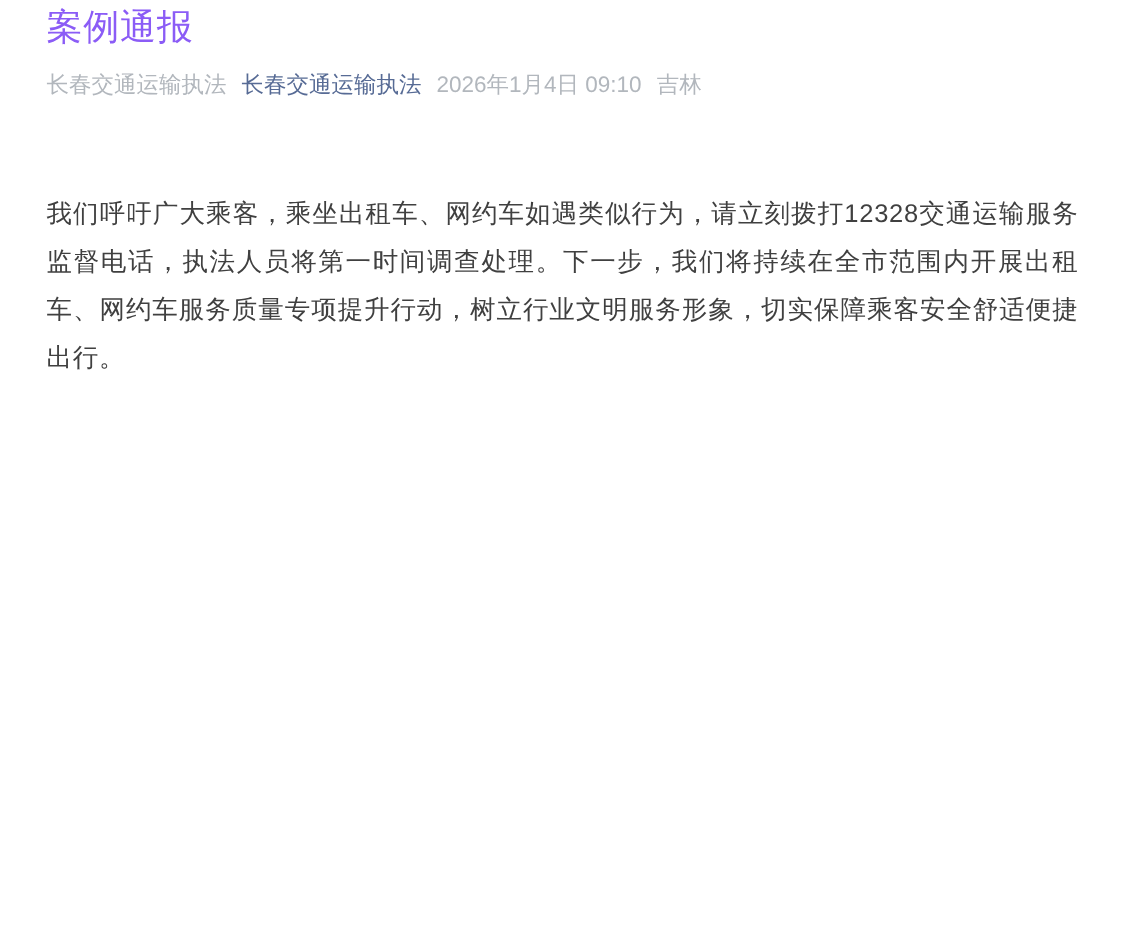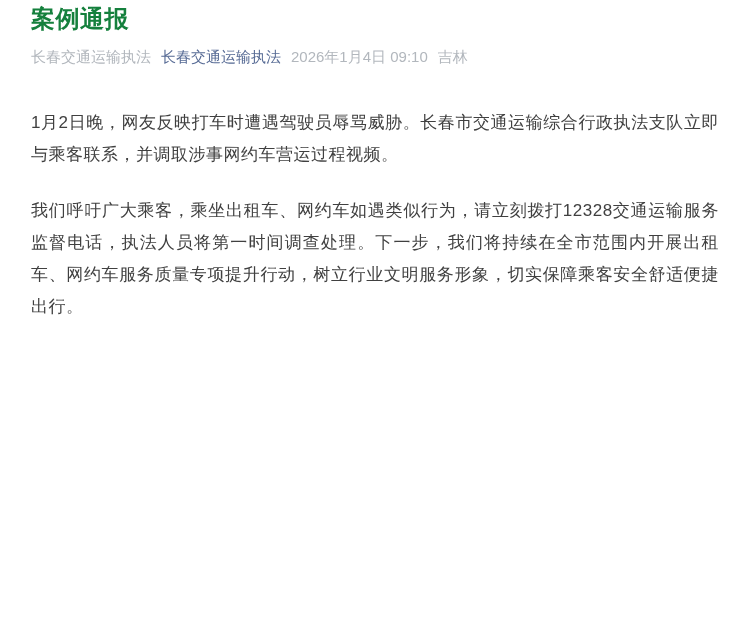--- a/index.html
+++ b/index.html
@@ -11,31 +11,31 @@
     overflow: hidden;
   }
   .page {
     width: 750px;
     height: 631px;
     padding: 2px 31px 0 31px;
     background: #ffffff;
   }
   .article-title {
     font-size: 24px;
-    font-weight: 700;
-    color: #15803d;
+    font-weight: 400;
+    color: #8b5cf6;
     line-height: 34px;
     margin-bottom: 11px;
     letter-spacing: 0.5px;
   }
   .meta-line {
     font-size: 15px;
     line-height: 20px;
     color: #b2b7bd;
-    margin-bottom: 40px;
+    margin-bottom: 60px;
     white-space: nowrap;
   }
   .meta-line .meta-author {
     color: #b2b7bd;
     margin-right: 10px;
   }
   .meta-line .meta-account-link {
     color: #576b95;
     margin-right: 10px;
     cursor: pointer;
@@ -71,17 +71,16 @@
 <div class="page">
 
   <h1 class="article-title">案例通报</h1>
 
   <div class="meta-line">
     <span class="meta-author">长春交通运输执法</span><span class="meta-account-link">长春交通运输执法</span><span class="meta-datetime">2026年1月4日 09:10</span><span class="meta-location">吉林</span>
   </div>
 
   <div class="article-body">
 
-    <p class="body-paragraph">1月2日晚，网友反映打车时遭遇驾驶员辱骂威胁。长春市交通运输综合行政执法支队立即与乘客联系，并调取涉事网约车营运过程视频。</p>
     <p class="body-paragraph">我们呼吁广大乘客，乘坐出租车、网约车如遇类似行为，请立刻拨打12328交通运输服务监督电话，执法人员将第一时间调查处理。下一步，我们将持续在全市范围内开展出租车、网约车服务质量专项提升行动，树立行业文明服务形象，切实保障乘客安全舒适便捷出行。</p>
   </div>
 
 </div>
 
 </body></html>

